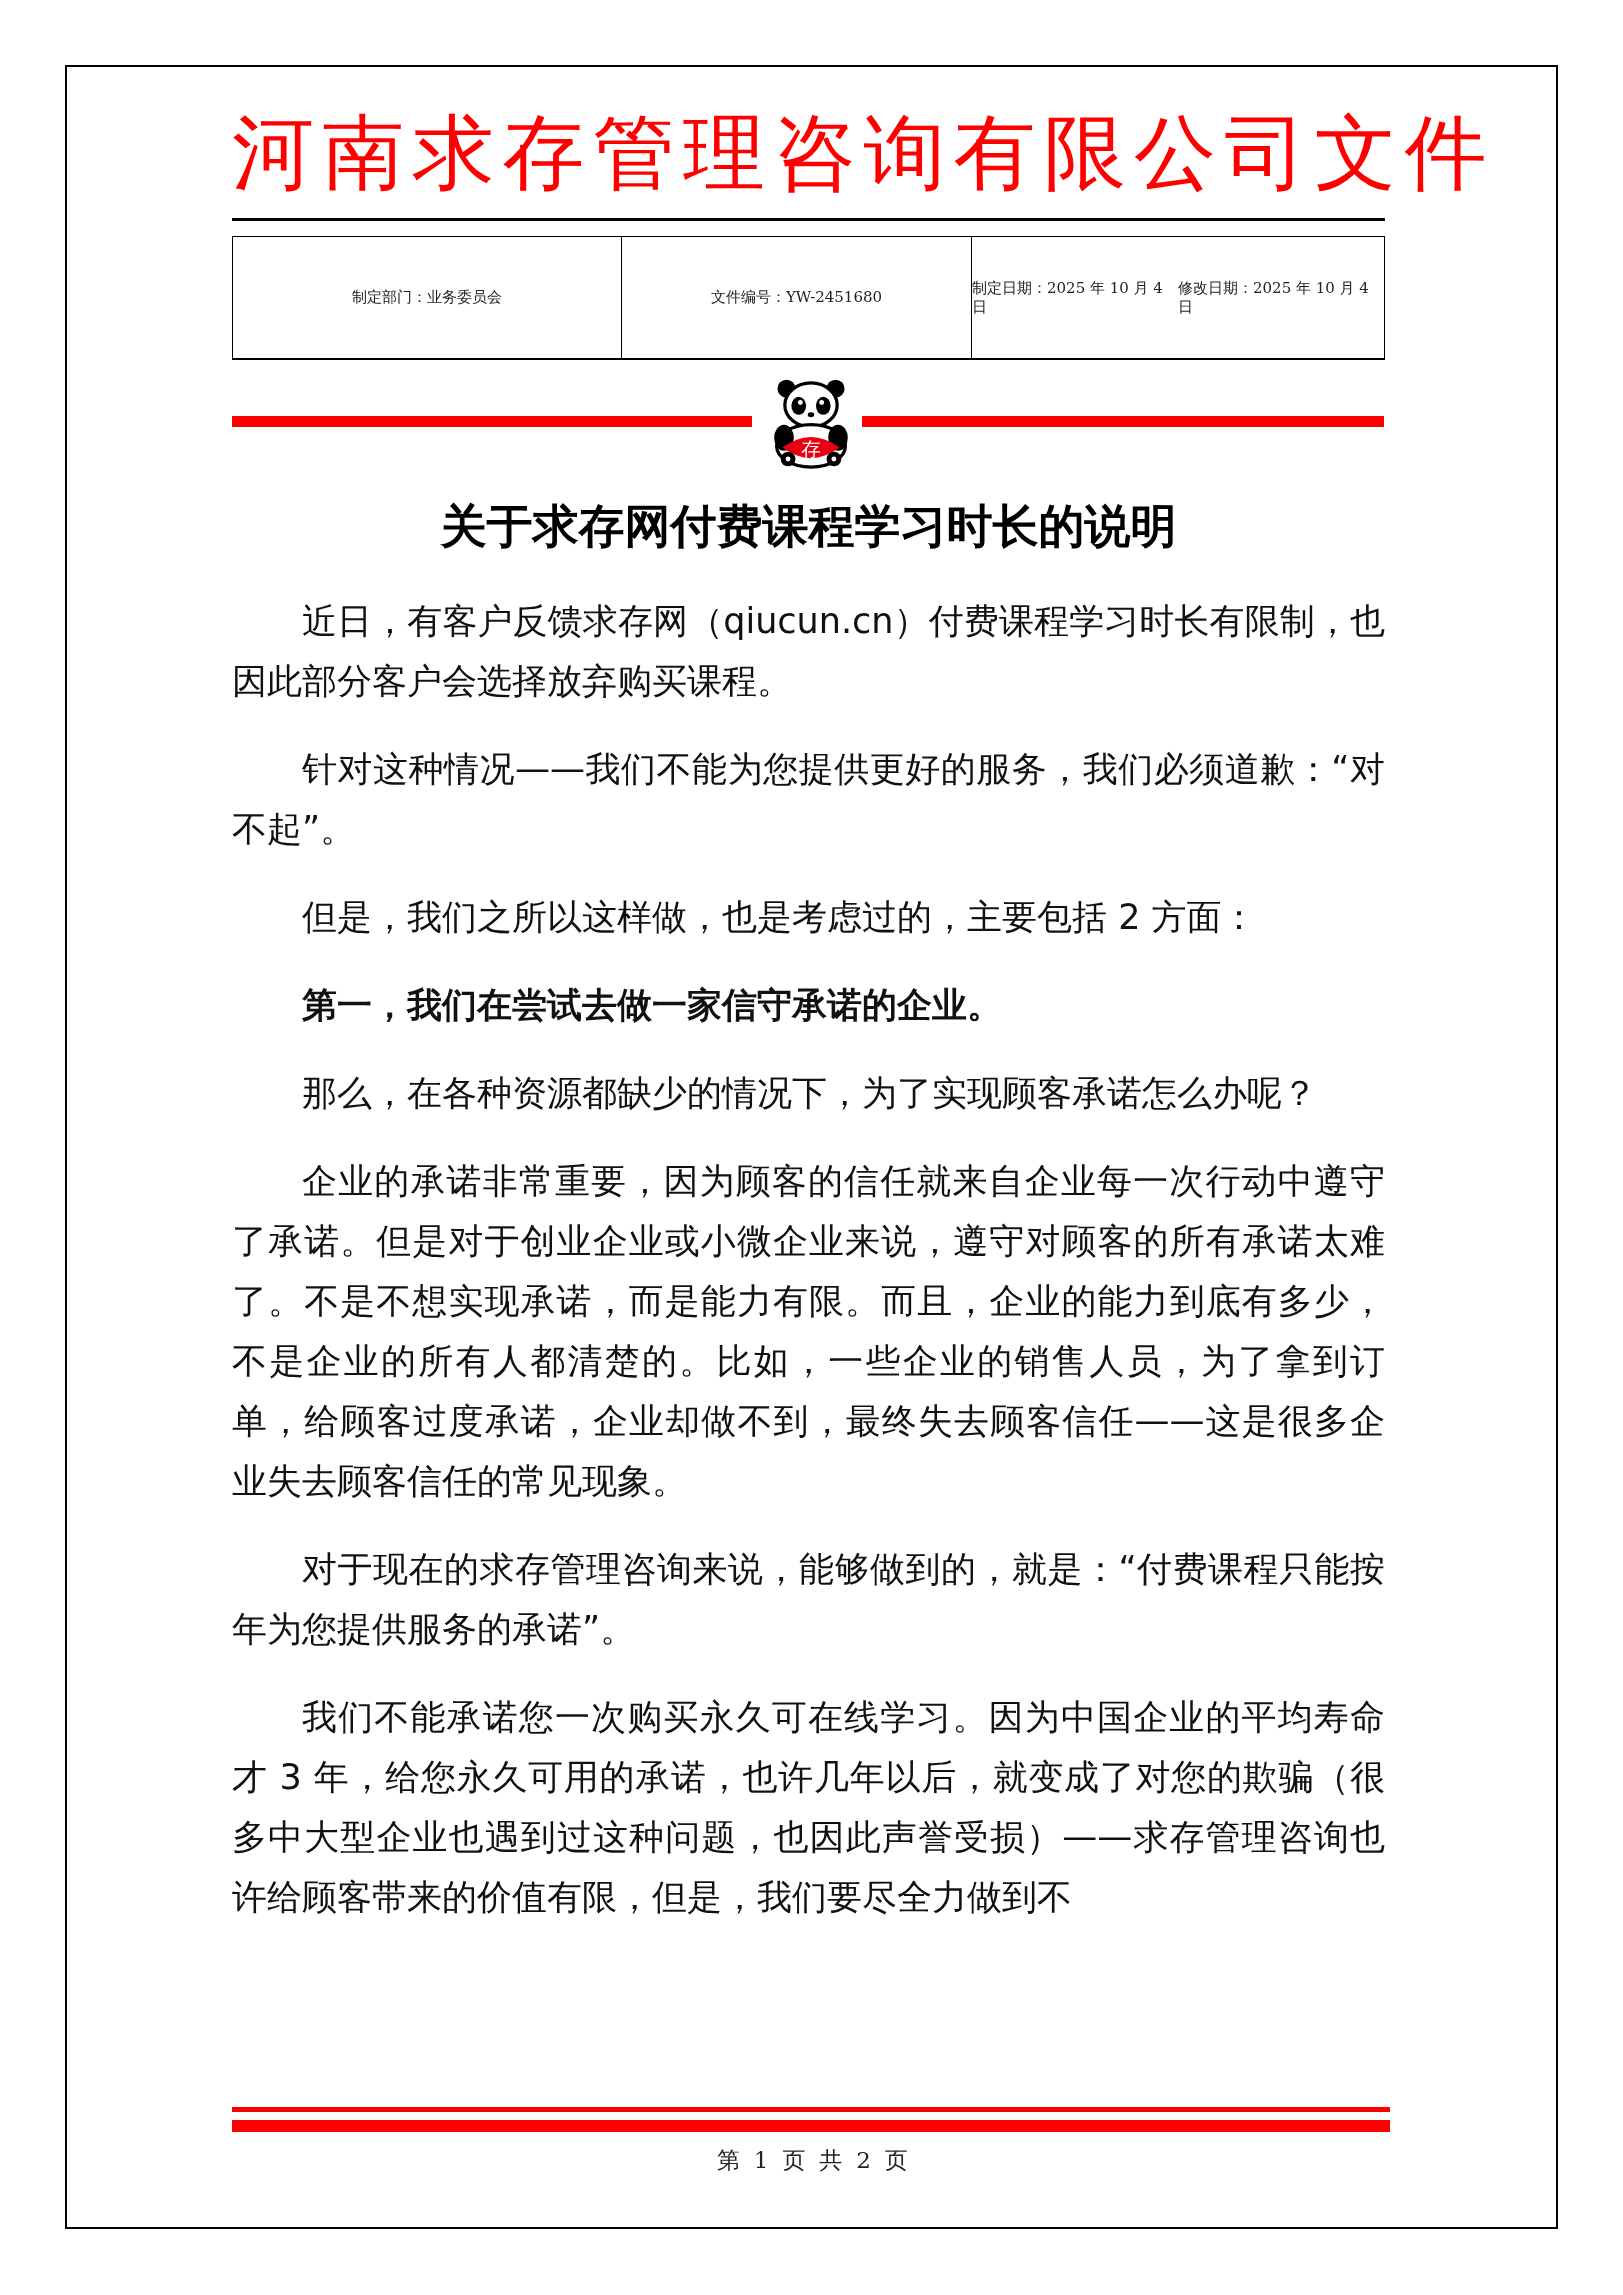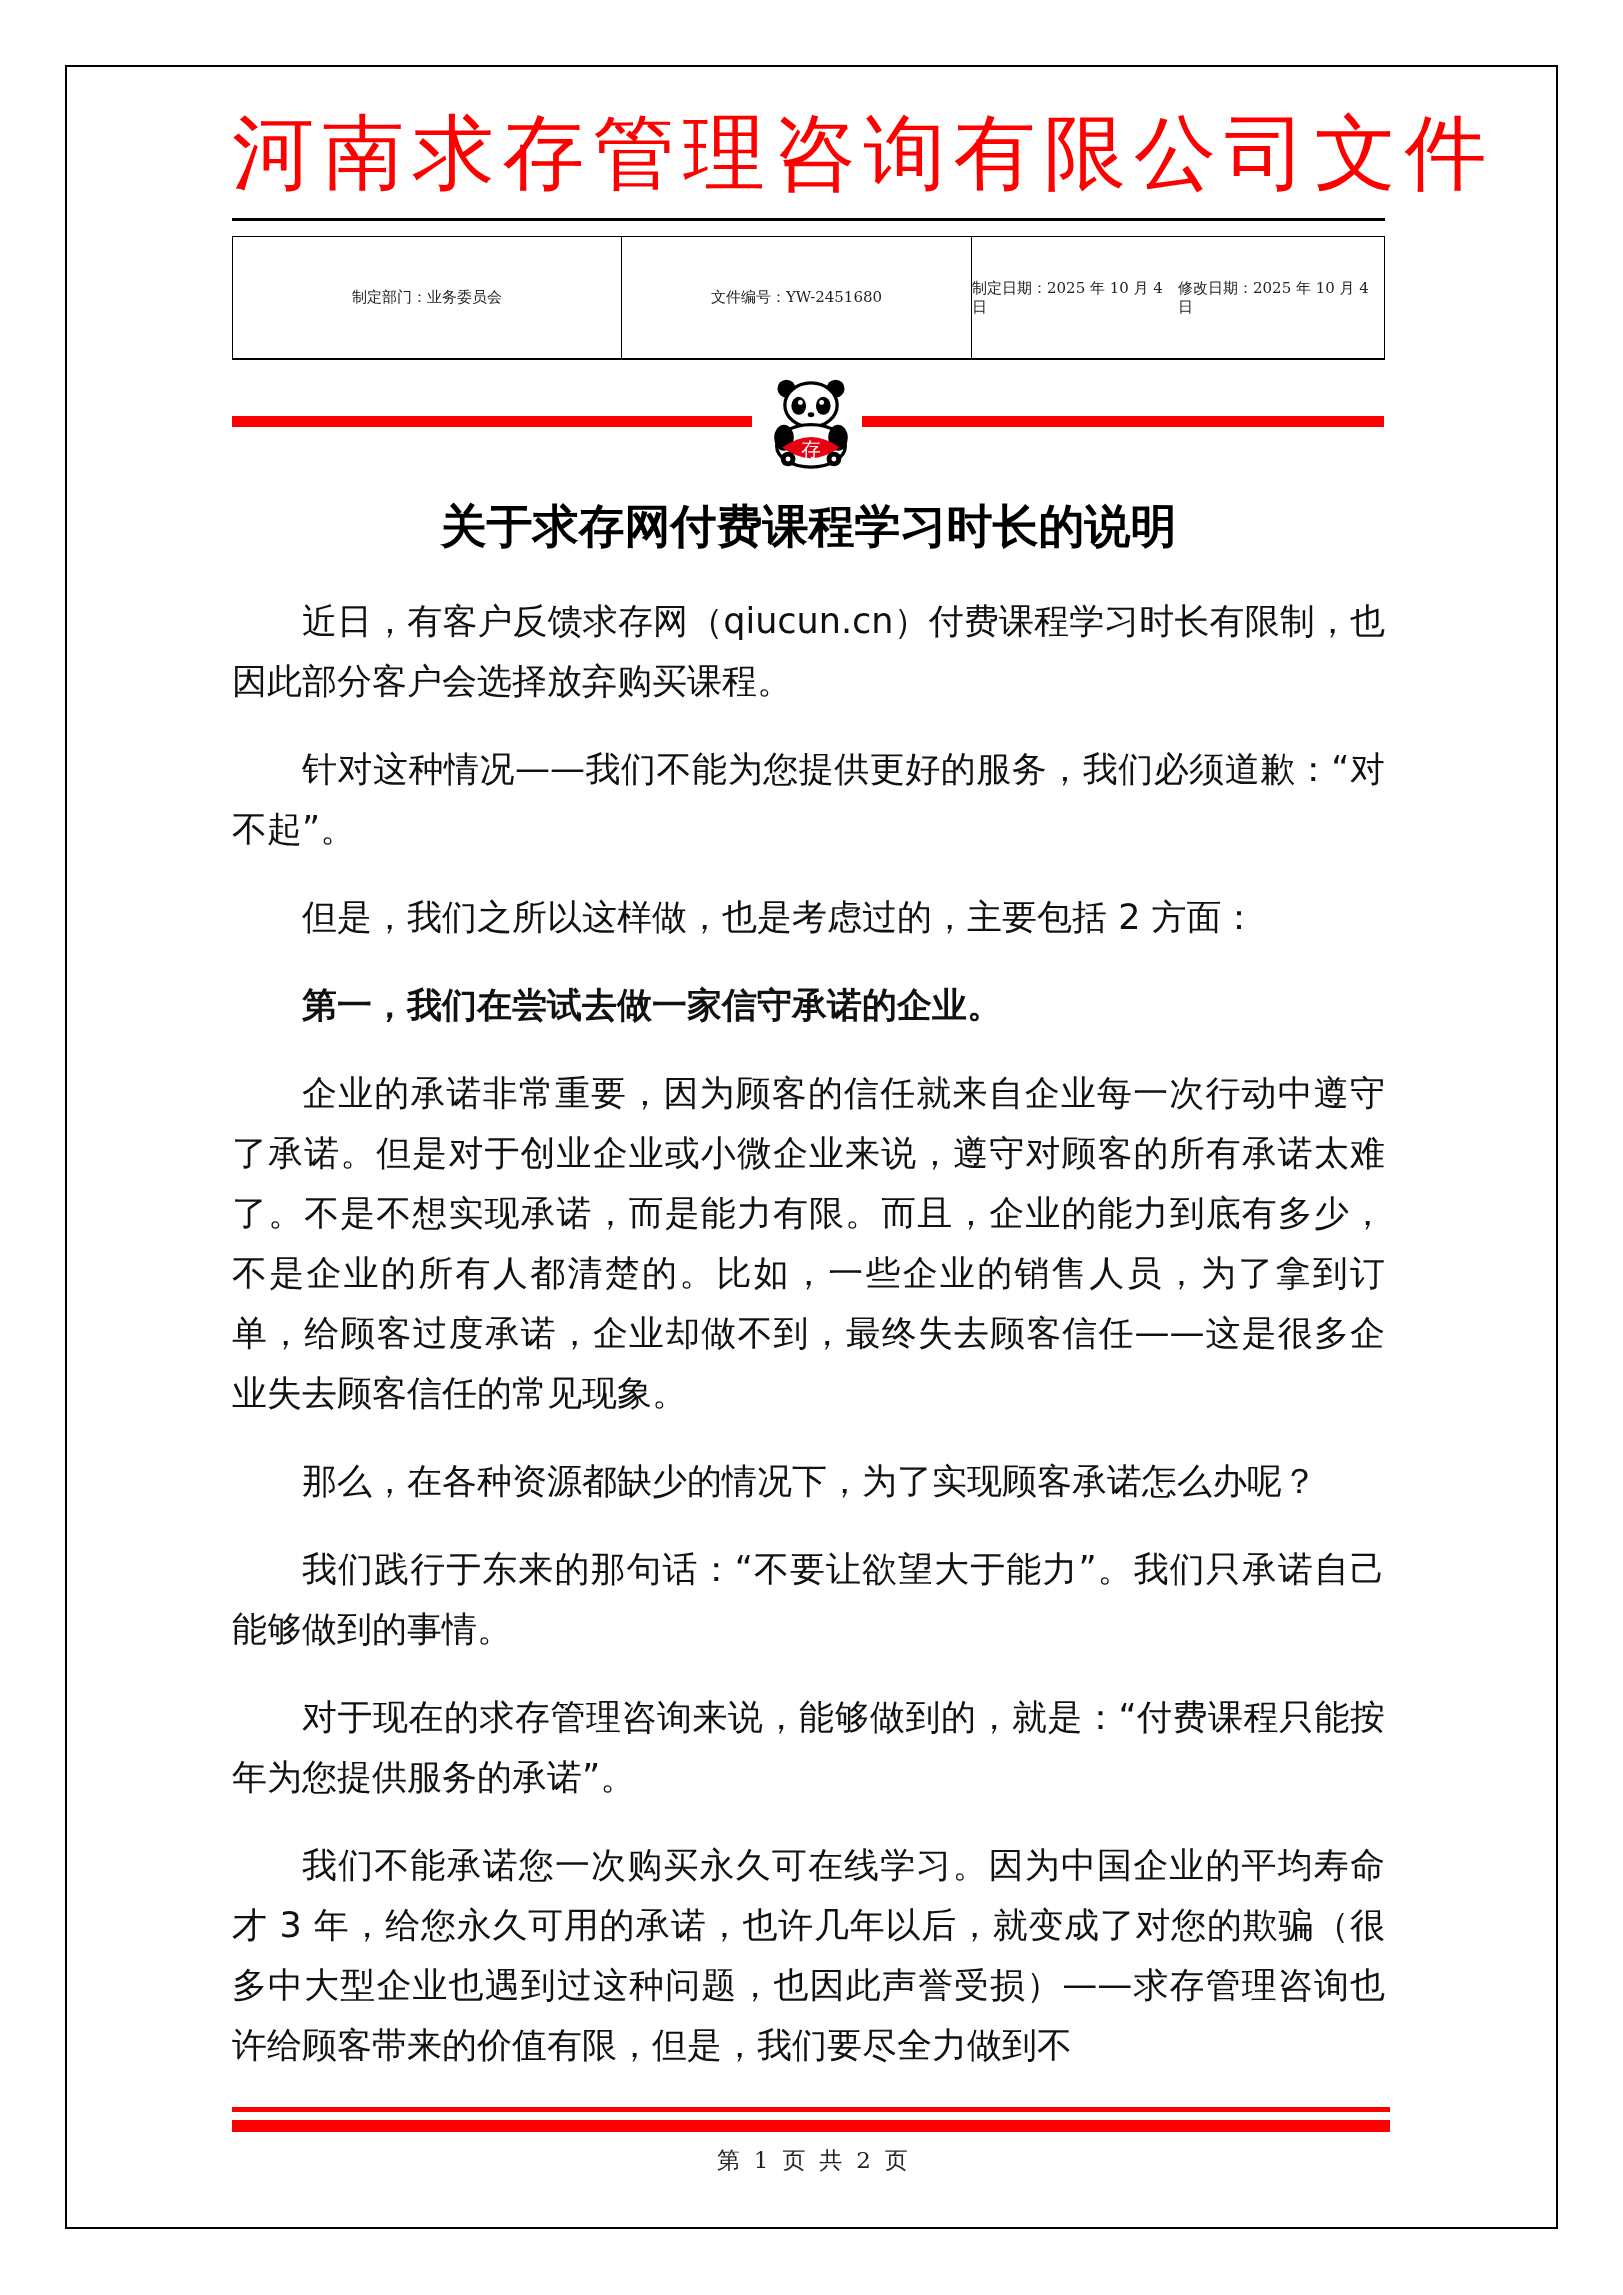--- a/index.html
+++ b/index.html
@@ -75,23 +75,22 @@
   </svg>
 </div>
 
 <div class="doc-title">关于求存网付费课程学习时长的说明</div>
 
 <div class="body">
   <p>近日，有客户反馈求存网（qiucun.cn）付费课程学习时长有限制，也因此部分客户会选择放弃购买课程。</p>
   <p>针对这种情况——我们不能为您提供更好的服务，我们必须道歉：“对不起”。</p>
   <p>但是，我们之所以这样做，也是考虑过的，主要包括 2 方面：</p>
   <p class="bold">第一，我们在尝试去做一家信守承诺的企业。</p>
+  <p>那么，在各种资源都缺少的情况下，为了实现顾客承诺怎么办呢？</p>
   <p>企业的承诺非常重要，因为顾客的信任就来自企业每一次行动中遵守了承诺。但是对于创业企业或小微企业来说，遵守对顾客的所有承诺太难了。不是不想实现承诺，而是能力有限。而且，企业的能力到底有多少，不是企业的所有人都清楚的。比如，一些企业的销售人员，为了拿到订单，给顾客过度承诺，企业却做不到，最终失去顾客信任——这是很多企业失去顾客信任的常见现象。</p>
-  <p>那么，在各种资源都缺少的情况下，为了实现顾客承诺怎么办呢？</p>
-  <p>我们践行于东来的那句话：“不要让欲望大于能力”。我们只承诺自己能够做到的事情。</p>
   <p>对于现在的求存管理咨询来说，能够做到的，就是：“付费课程只能按年为您提供服务的承诺”。</p>
   <p>我们不能承诺您一次购买永久可在线学习。因为中国企业的平均寿命才 3 年，给您永久可用的承诺，也许几年以后，就变成了对您的欺骗（很多中大型企业也遇到过这种问题，也因此声誉受损）——求存管理咨询也许给顾客带来的价值有限，但是，我们要尽全力做到不</p>
 </div>
 
 <div class="footer-bar-thin"></div>
 <div class="footer-bar-thick"></div>
 <div class="page-number">第 1 页 共 2 页</div>
 
 
 </body></html>

